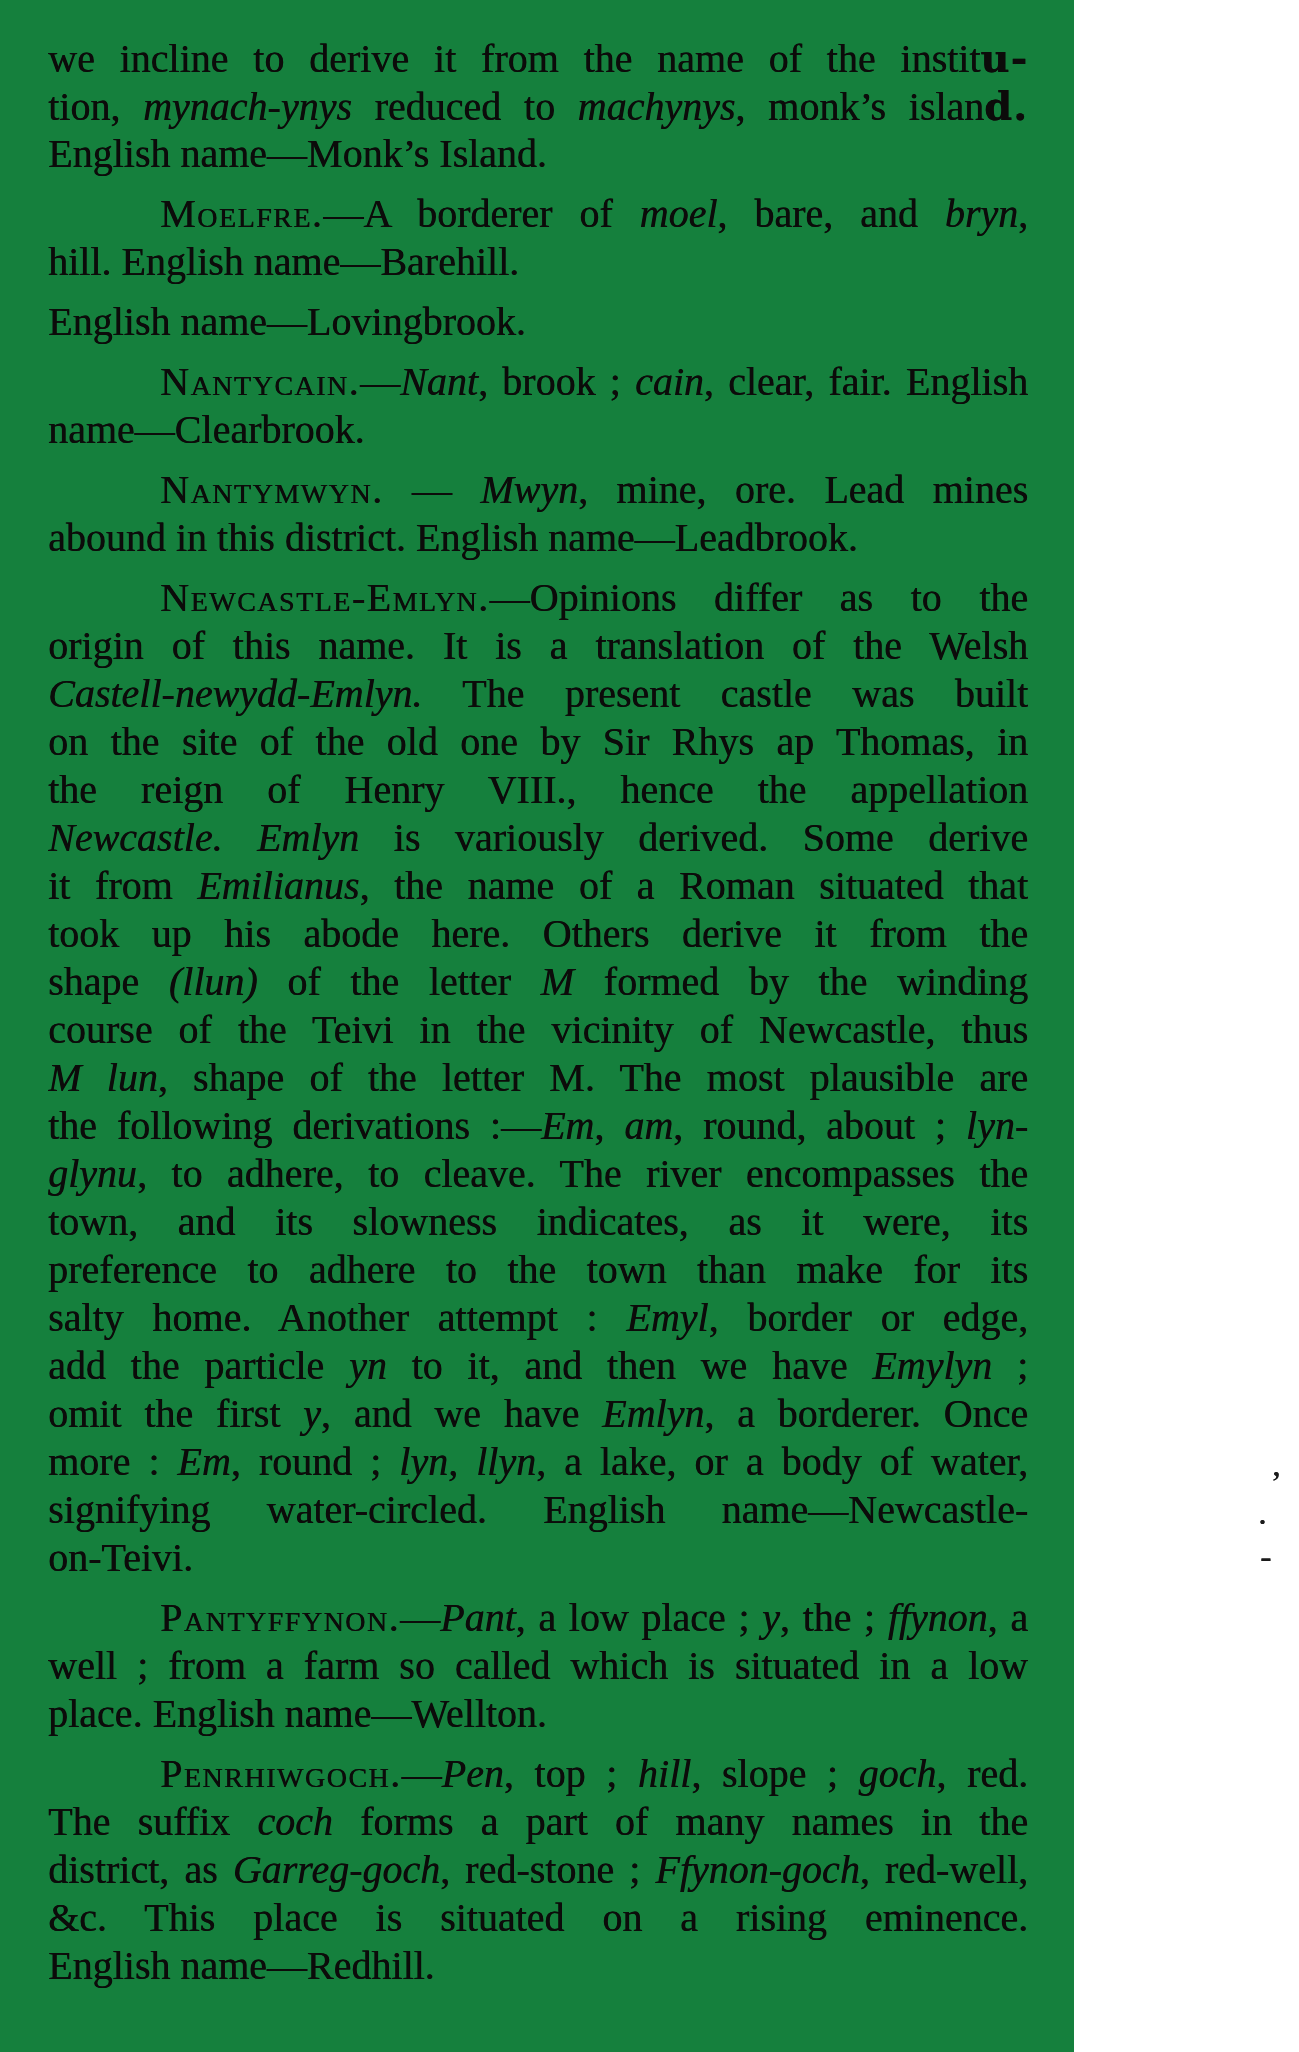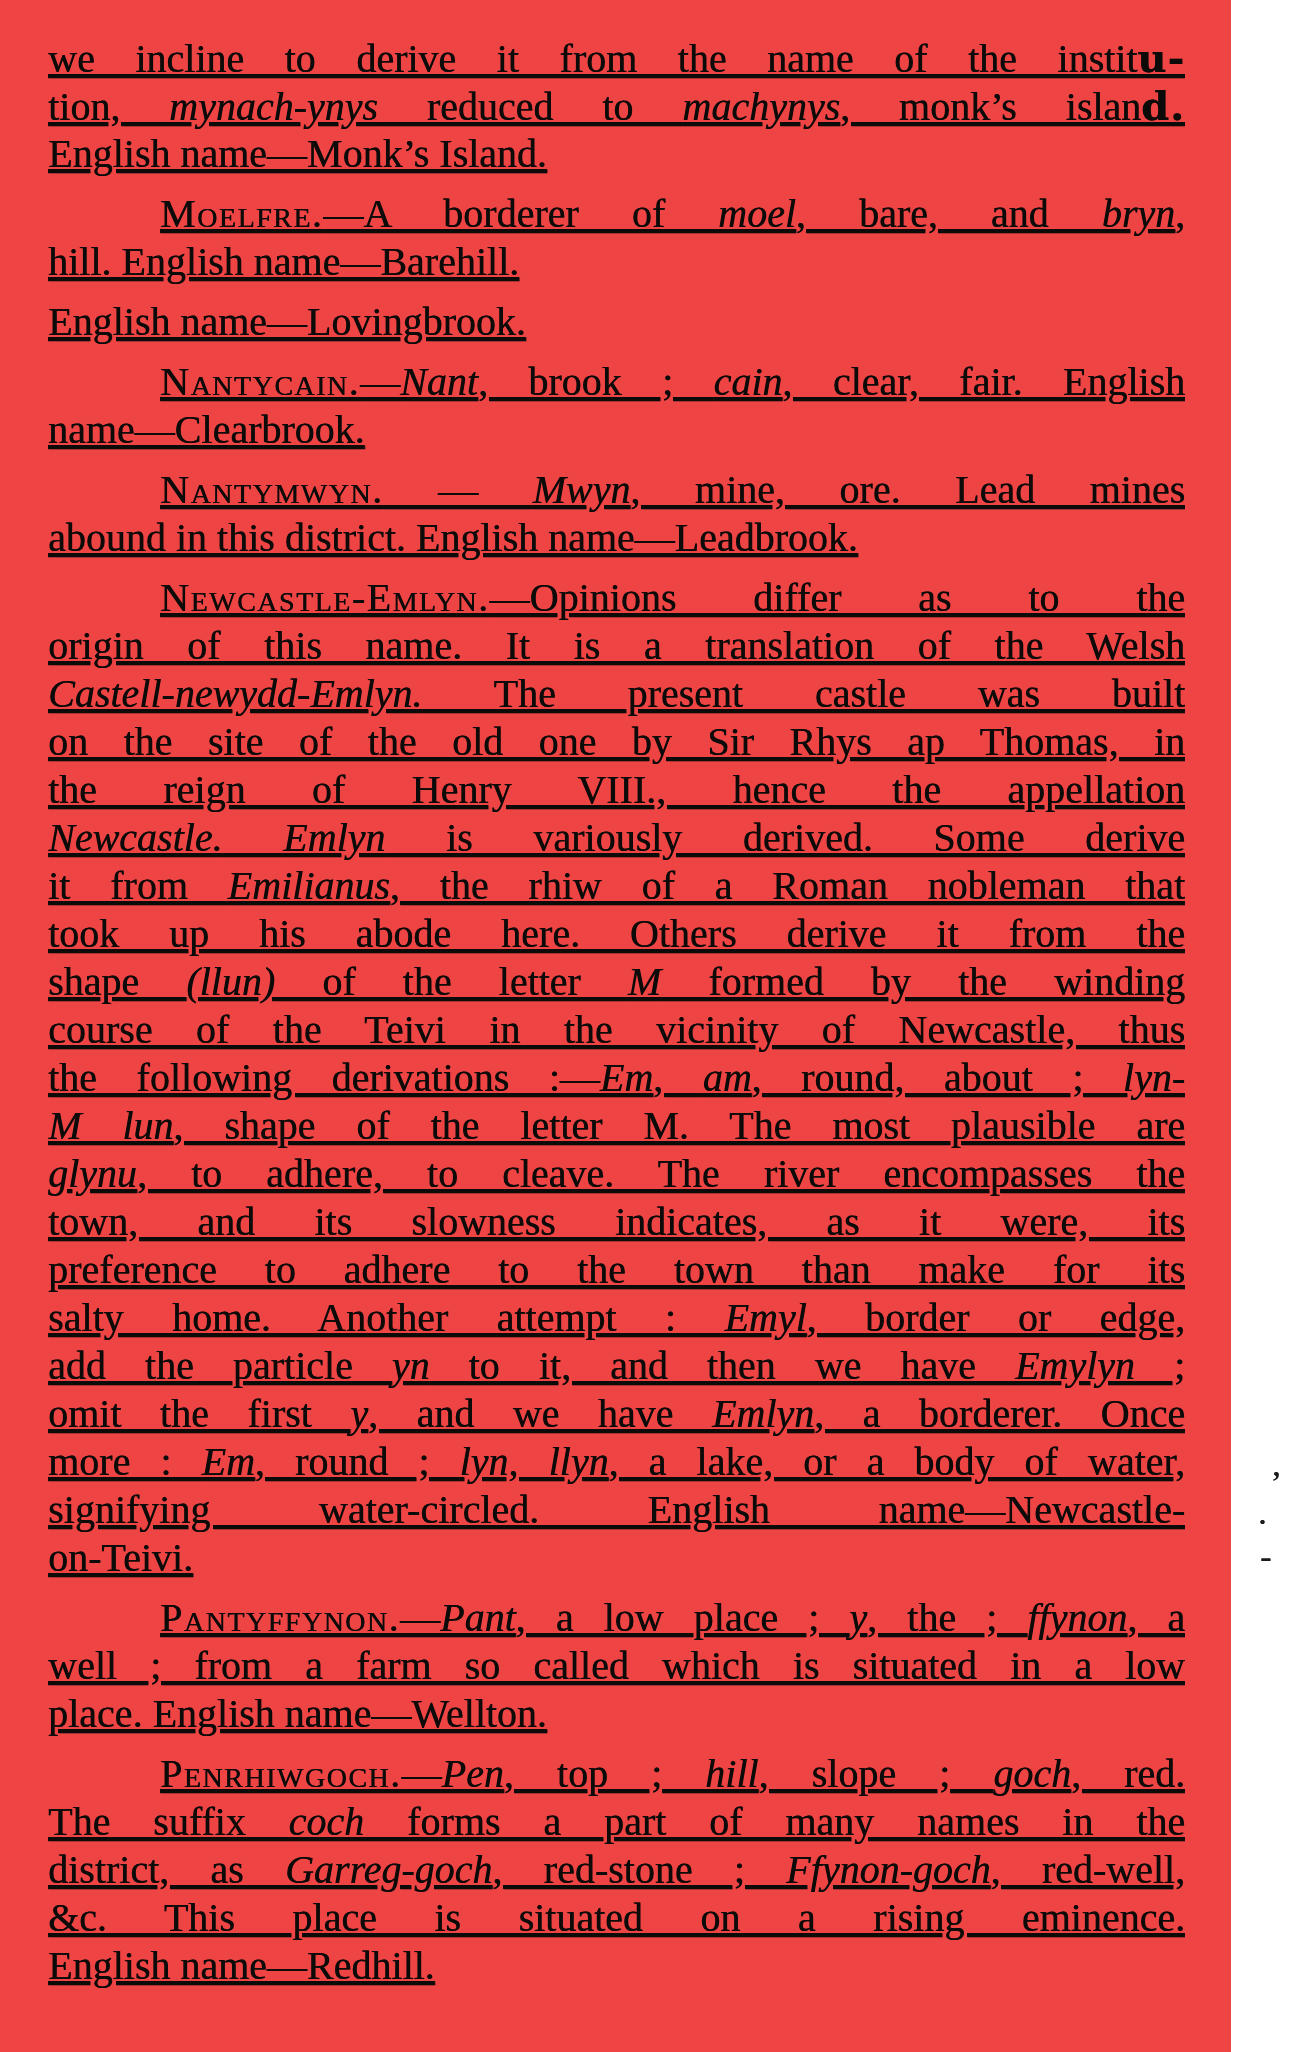--- a/index.html
+++ b/index.html
@@ -4,29 +4,28 @@
 <style>
   html, body { margin: 0; padding: 0; }
   body {
     width: 1299px; height: 2052px;
     background: #ffffff;
     overflow: hidden;
   }
   .page {
     position: relative;
     box-sizing: border-box;
-    width: 1231px; height: 2052px;
+    width: 1074px; height: 2052px;
     padding: 34px 46px 0 48px;
-    background: #ef4444;
+    background: #15803d;
     color: #0c0b0a;
     font-family: "Liberation Serif", "DejaVu Serif", serif;
     font-size: 40px;
     line-height: 48px;
     text-shadow: 0.5px 0.3px 0 currentColor;
-    text-decoration: underline;
   }
   .para { margin: 0 0 12px 0; }
   .line {
     height: 48px;
     overflow: hidden;
     text-align: justify;
   }
   .line.j { text-align-last: justify; }
   .line.j::after { content: ""; display: inline-block; width: 100%; height: 0; }
   .line.last { text-align-last: left; }
@@ -70,26 +69,26 @@
         <div class="line j indent"><span class="seg-sc">Nantymwyn.</span><span> — </span><span class="seg-i">Mwyn</span><span>, mine, ore.  Lead mines</span></div>
         <div class="line last"><span>abound in this district.  English name—Leadbrook.</span></div>
       </div>
       <div class="para">
         <div class="line j indent"><span class="seg-sc">Newcastle-Emlyn.</span><span>—Opinions differ as to the</span></div>
         <div class="line j"><span>origin of this name.  It is a translation of the Welsh</span></div>
         <div class="line j"><span class="seg-i">Castell-newydd-Emlyn.</span><span>  The present castle was built</span></div>
         <div class="line j"><span>on the site of the old one by Sir Rhys ap Thomas, in</span></div>
         <div class="line j"><span>the reign of Henry VIII., hence the appellation</span></div>
         <div class="line j"><span class="seg-i">Newcastle.</span><span>  </span><span class="seg-i">Emlyn</span><span> is variously derived.  Some derive</span></div>
-        <div class="line j"><span>it from </span><span class="seg-i">Emilianus</span><span>, the rhiw of a Roman nobleman that</span></div>
+        <div class="line j"><span>it from </span><span class="seg-i">Emilianus</span><span>, the name of a Roman situated that</span></div>
         <div class="line j"><span>took up his abode here.  Others derive it from the</span></div>
         <div class="line j"><span>shape </span><span class="seg-i">(llun)</span><span> of the letter </span><span class="seg-i">M</span><span> formed by the winding</span></div>
         <div class="line j"><span>course of the Teivi in the vicinity of Newcastle, thus</span></div>
+        <div class="line j"><span class="seg-i">M lun</span><span>, shape of the letter M.  The most plausible are</span></div>
         <div class="line j"><span>the following derivations :—</span><span class="seg-i">Em</span><span>, </span><span class="seg-i">am</span><span>, round, about ; </span><span class="seg-i">lyn-</span></div>
-        <div class="line j"><span class="seg-i">M lun</span><span>, shape of the letter M.  The most plausible are</span></div>
         <div class="line j"><span class="seg-i">glynu</span><span>, to adhere, to cleave.  The river encompasses the</span></div>
         <div class="line j"><span>town, and its slowness indicates, as it were, its</span></div>
         <div class="line j"><span>preference to adhere to the town than make for its</span></div>
         <div class="line j"><span>salty home.  Another attempt : </span><span class="seg-i">Emyl</span><span>, border or edge,</span></div>
         <div class="line j"><span>add the particle </span><span class="seg-i">yn</span><span> to it, and then we have </span><span class="seg-i">Emylyn</span><span> ;</span></div>
         <div class="line j"><span>omit the first </span><span class="seg-i">y</span><span>, and we have </span><span class="seg-i">Emlyn</span><span>, a borderer.  Once</span></div>
         <div class="line j"><span>more : </span><span class="seg-i">Em</span><span>, round ; </span><span class="seg-i">lyn, llyn</span><span>, a lake, or a body of water,</span></div>
         <div class="line j"><span>signifying water-circled.  English name—Newcastle-</span></div>
         <div class="line last"><span>on-Teivi.</span></div>
       </div>

